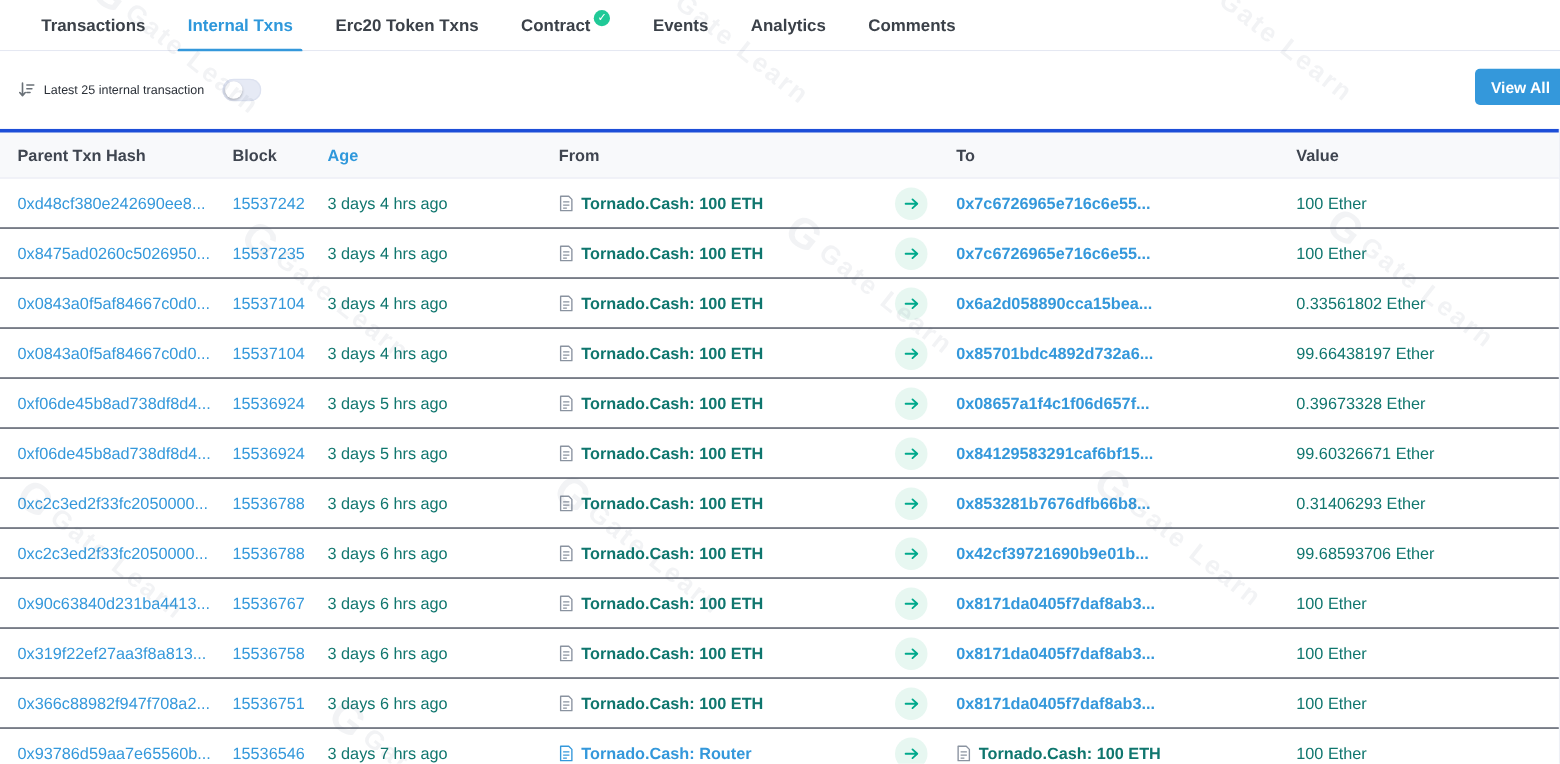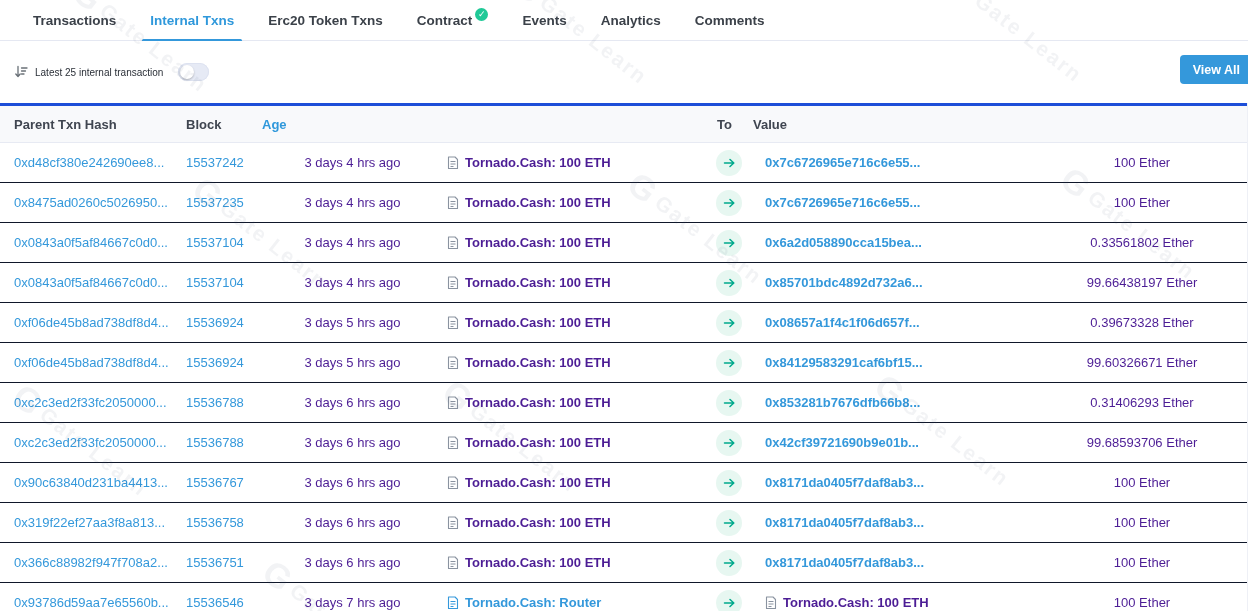--- a/index.html
+++ b/index.html
@@ -91,21 +91,21 @@
     font-weight: 700; color: #3f4550;
   }
   .thead .th { white-space: nowrap; }
   .th.sorted { color: #2f98db; cursor: pointer; }
   .c1 { padding-left: 14px; overflow: hidden; white-space: nowrap; }
   .c4 { padding-left: 4px; }
   .c5 { display: flex; justify-content: center; }
   .c6 { padding-left: 12px; }
   .cellflex { display: flex; align-items: center; gap: 6px; white-space: nowrap; font-weight: bold; }
   a.link, .link { color: #3498db; text-decoration: none; cursor: pointer; white-space: nowrap; }
-  .dark { color: #4c1d95; white-space: nowrap; text-align: center; }
+  .dark { color: #0f766e; white-space: nowrap; }
   .arrow-badge {
     width: 26px; height: 26px; border-radius: 50%;
     background: #e7f7f1;
     display: flex; align-items: center; justify-content: center;
   }
   
   .wm-layer { position: absolute; inset: 0; pointer-events: none; z-index: 9; overflow: hidden; }
   .wm {
     position: absolute;
     display: flex; align-items: center; gap: 6px;
@@ -201,20 +201,21 @@
       </span>
   </div>
   <button class="view-all-btn">View All</button>
 </div>
 
 <div class="table">
   <div class="trow thead" id="thead">
       <div class="th c1">Parent Txn Hash</div>
       <div class="th c2">Block</div>
       <div class="th c3 sorted">Age</div>
+      <div class="th c4">From</div>
       <div class="th c5"></div>
       <div class="th c6">To</div>
       <div class="th c7">Value</div>
     </div>
   <div id="tbody">
       <div class="trow">
         <div class="c1"><a class="link">0xd48cf380e242690ee8...</a></div>
         <div class="c2"><a class="link">15537242</a></div>
         <div class="c3 dark">3 days 4 hrs ago</div>
         <div class="c4">

